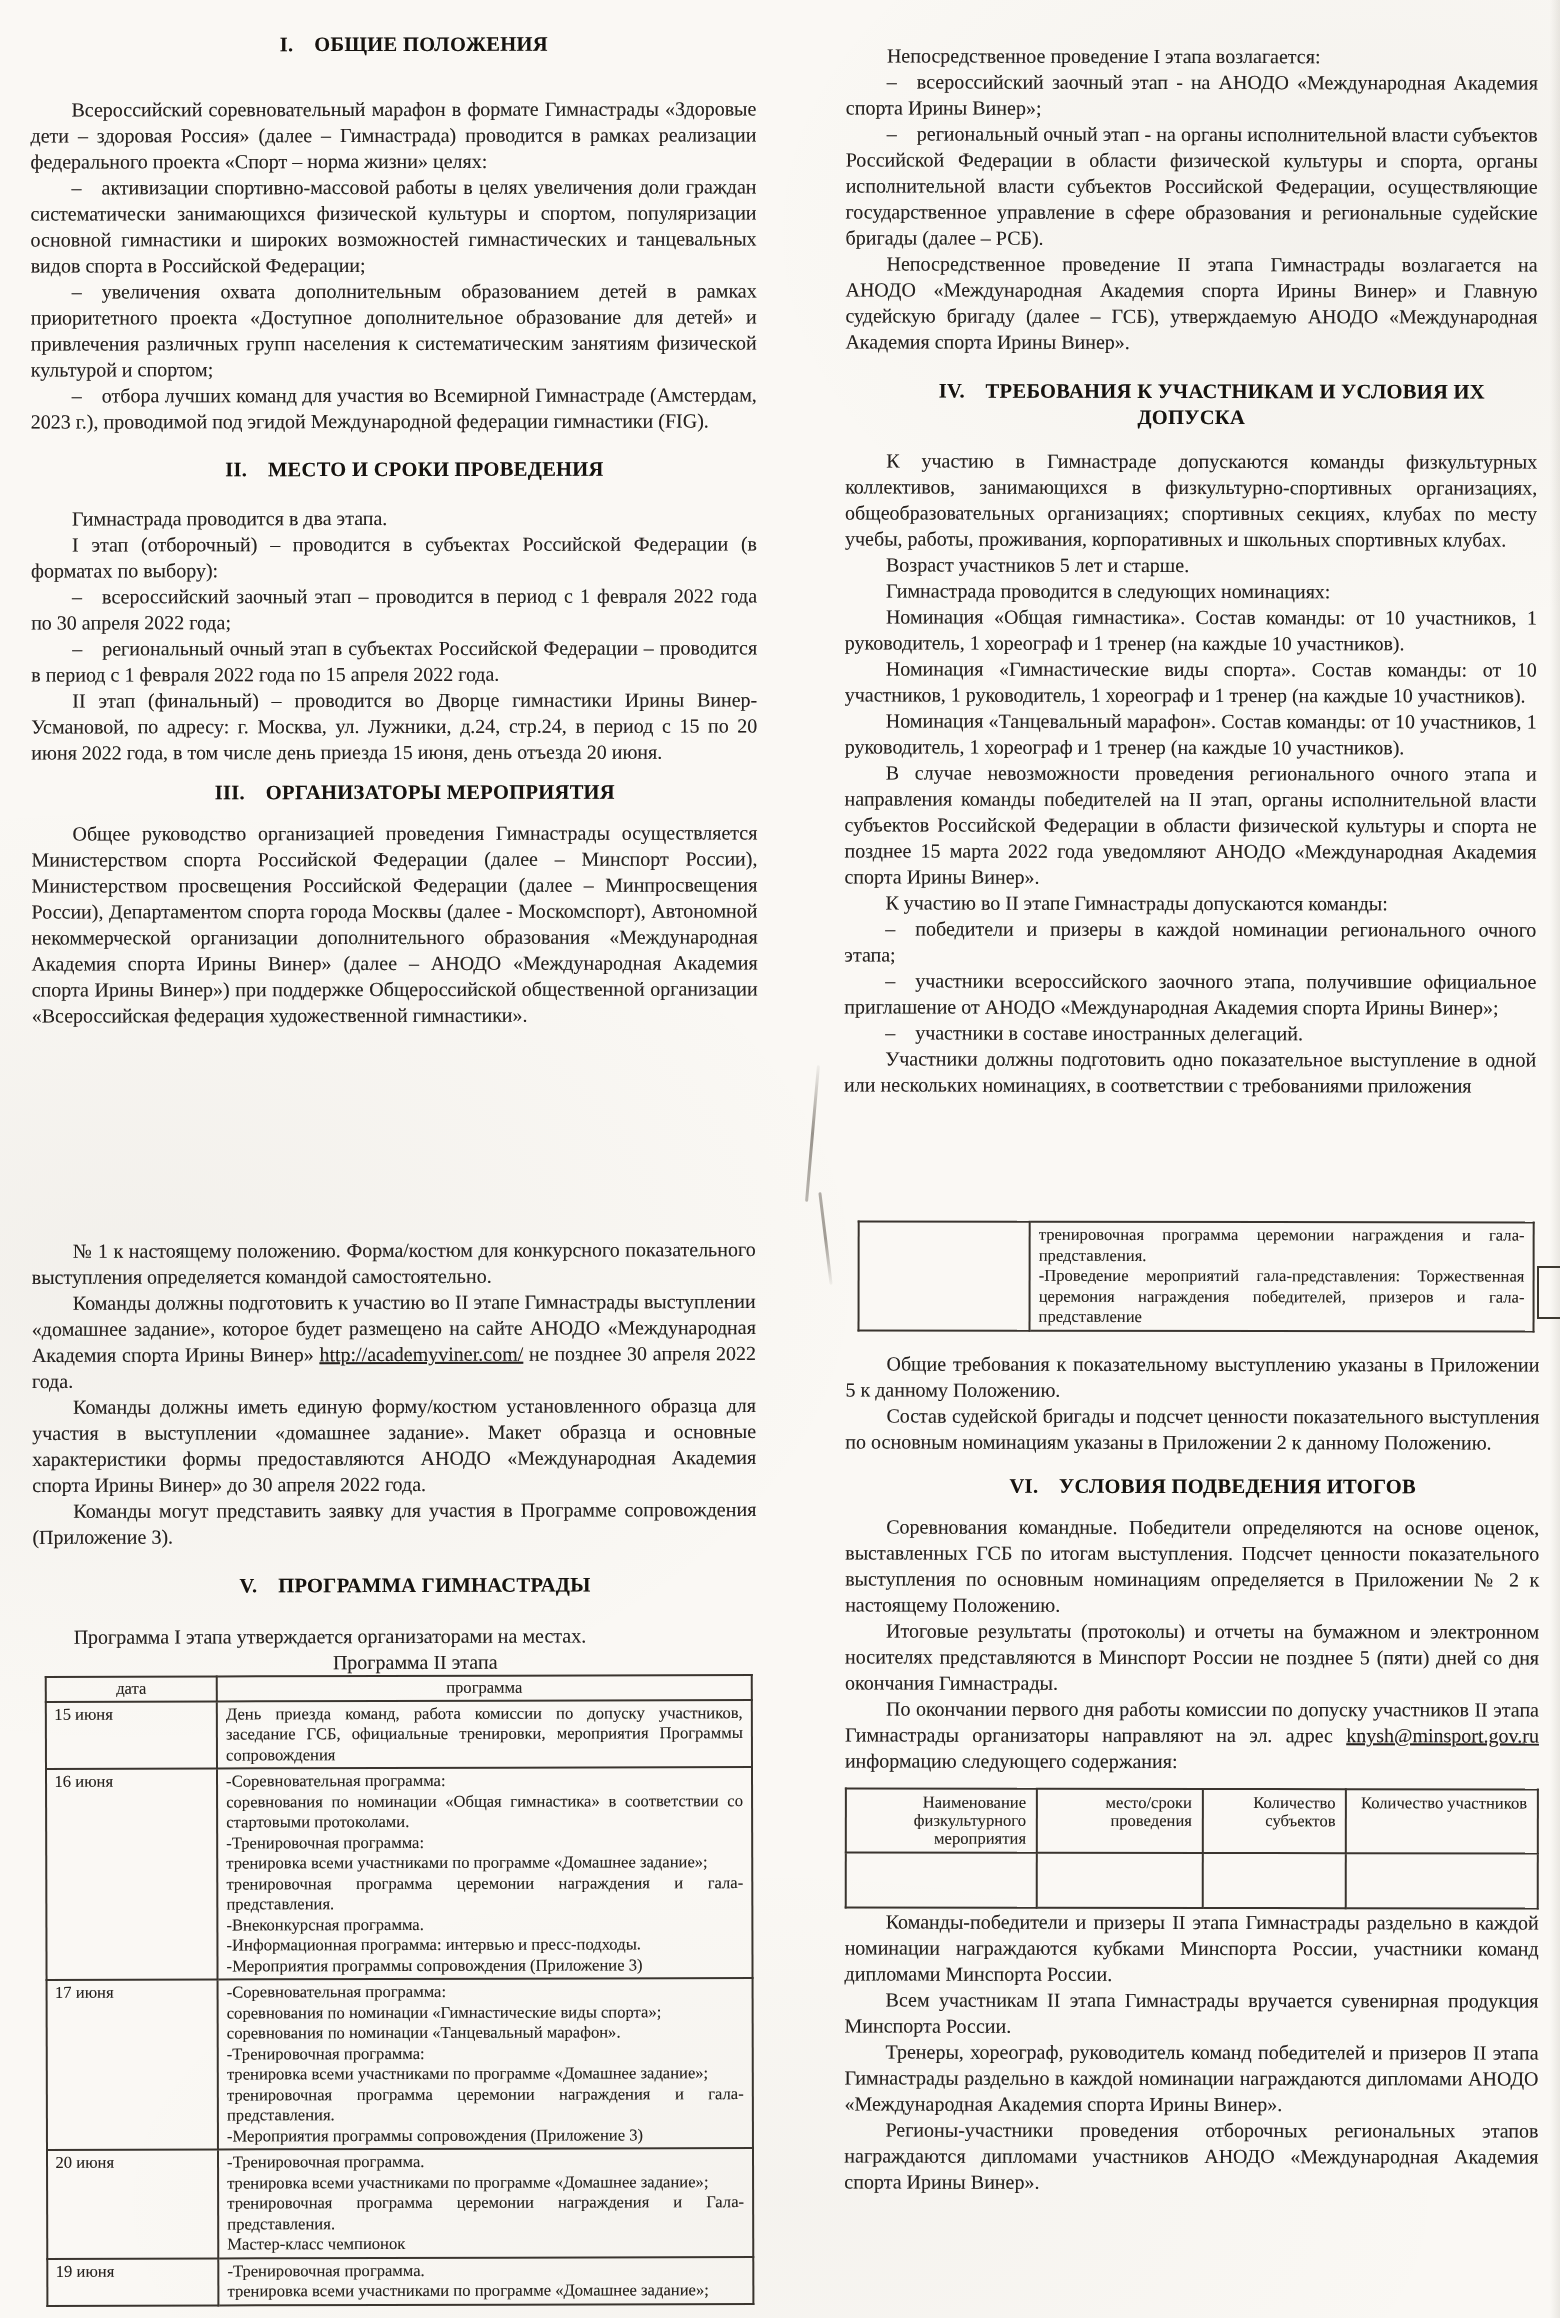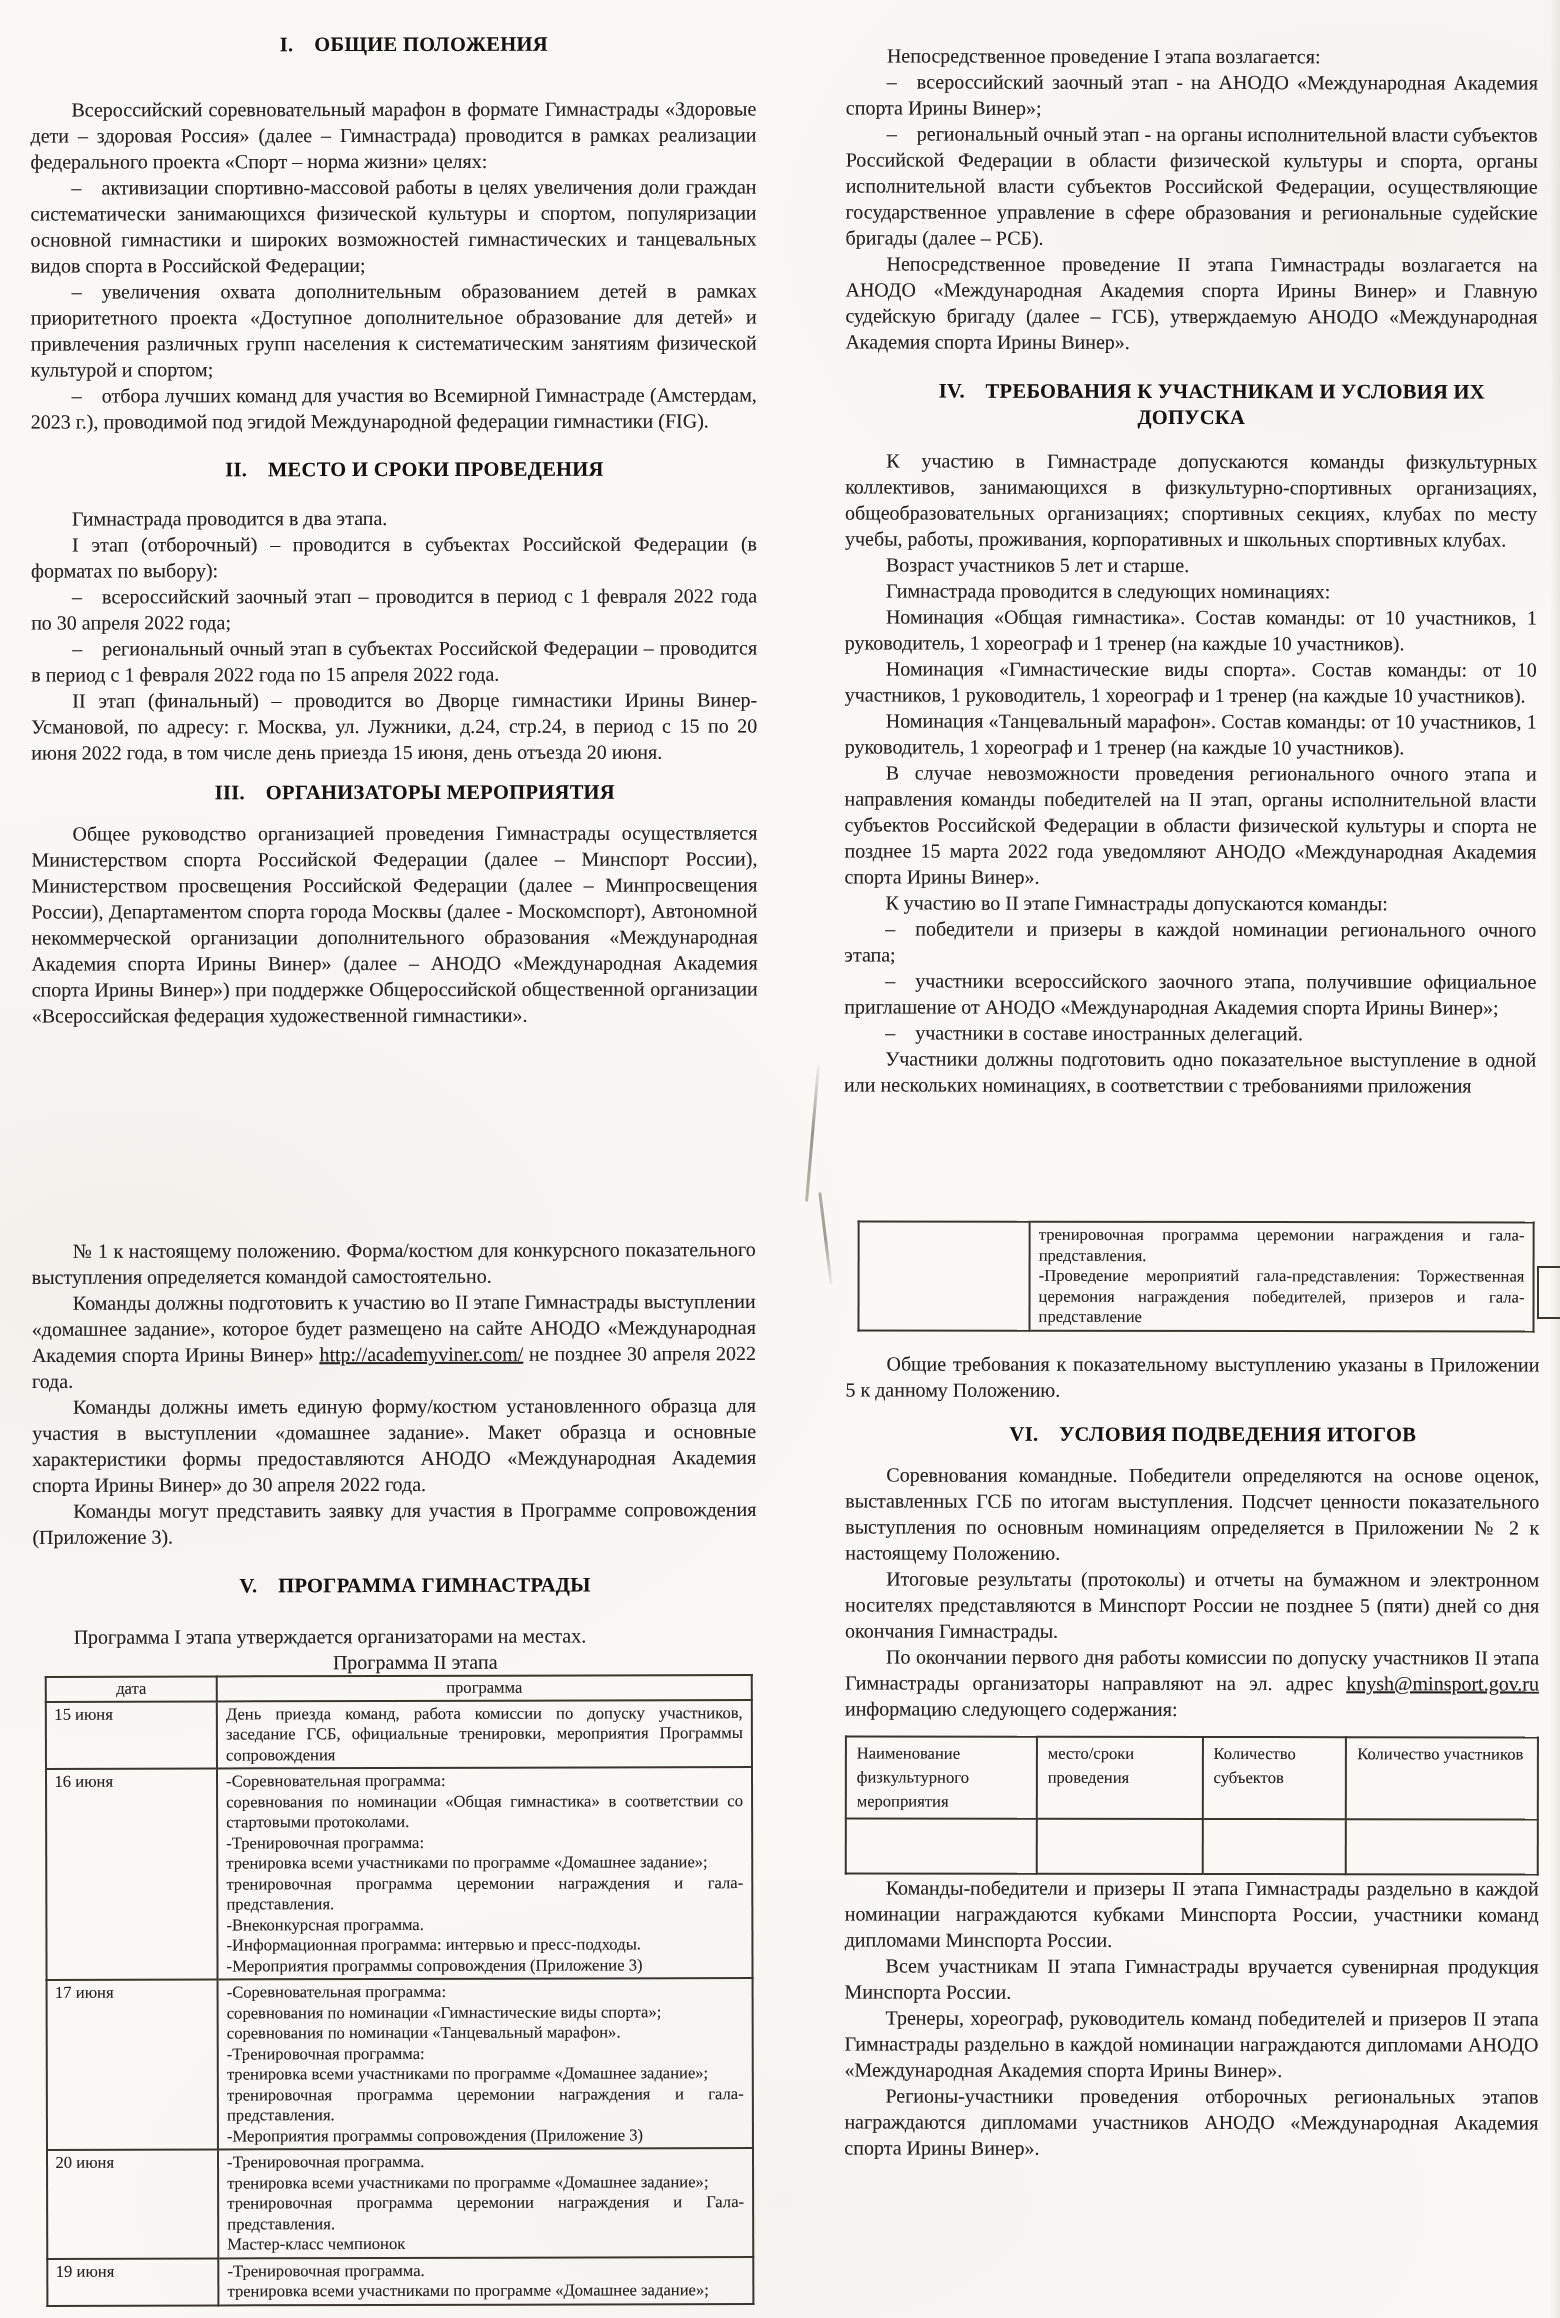--- a/index.html
+++ b/index.html
@@ -46,21 +46,21 @@
 
   table{border-collapse:collapse;width:708px;margin-left:11.7px;
         font-size:16.6px;line-height:20.5px;color:#27231f;}
   td,th{border:2px solid #3a352f;vertical-align:top;padding:2px 7.8px;font-weight:400;}
   th{text-align:center;padding:1px 3px;}
   .date-col{width:154px;}
   .cell-line{text-align:justify;}
 
   #cont-table{width:677px;margin-left:11.7px;}
   #info-table{width:694px;margin:13.7px 0 0 0;}
-  #info-table th{text-align:left;padding:3.9px 9.8px;line-height:24px;font-family:Liberation Serif, serif;}
+  #info-table th{text-align:right;padding:3.9px 9.8px;line-height:18px;font-family:Liberation Serif, serif;}
   #info-table td{height:49px;}
   .ic1{width:191px;}.ic2{width:168px;}.ic3{width:137px;}.ic4{width:203px;}
 
   .doclink{text-decoration:underline;}
 
   .crease-a{position:absolute;left:811px;top:1065px;width:2.9px;height:137px;
     background:linear-gradient(to bottom,rgba(70,62,52,0.05),rgba(70,62,52,0.55),rgba(70,62,52,0.35));
     transform:rotate(5deg);border-radius:2px;}
   .crease-b{position:absolute;left:824px;top:1192px;width:2.9px;height:93px;
     background:linear-gradient(to bottom,rgba(70,62,52,0.4),rgba(70,62,52,0.5),rgba(70,62,52,0.05));
@@ -184,20 +184,21 @@
         <td class="date-col"></td>
         <td>
               <div class="cell-line">тренировочная программа церемонии награждения и гала-представления.</div>
               <div class="cell-line">-Проведение мероприятий гала-представления: Торжественная церемония награждения победителей, призеров и гала-представление</div>
             </td>
       </tr>
     </tbody>
       </table>
 
     <p style="margin-top:19.5px;">Общие требования к показательному выступлению указаны в Приложении 5 к данному Положению.</p>
+    <p>Состав судейской бригады и подсчет ценности показательного выступления по основным номинациям указаны в Приложении 2 к данному Положению.</p>
     <p class="sec" id="h-vi">VI. УСЛОВИЯ ПОДВЕДЕНИЯ ИТОГОВ</p>
     <p>Соревнования командные. Победители определяются на основе оценок, выставленных ГСБ по итогам выступления. Подсчет ценности показательного выступления по основным номинациям определяется в Приложении № 2 к настоящему Положению.</p>
     <p>Итоговые результаты (протоколы) и отчеты на бумажном и электронном носителях представляются в Минспорт России не позднее 5 (пяти) дней со дня окончания Гимнастрады.</p>
     <p><span>По окончании первого дня работы комиссии по допуску участников II этапа Гимнастрады организаторы направляют на эл. адрес </span><span class="doclink">knysh@minsport.gov.ru</span><span> информацию следующего содержания:</span></p>
 
     <table id="info-table">
       <tbody>
           <tr>
         <th class="ic1">Наименование физкультурного мероприятия</th>
         <th class="ic2">место/сроки проведения</th>

